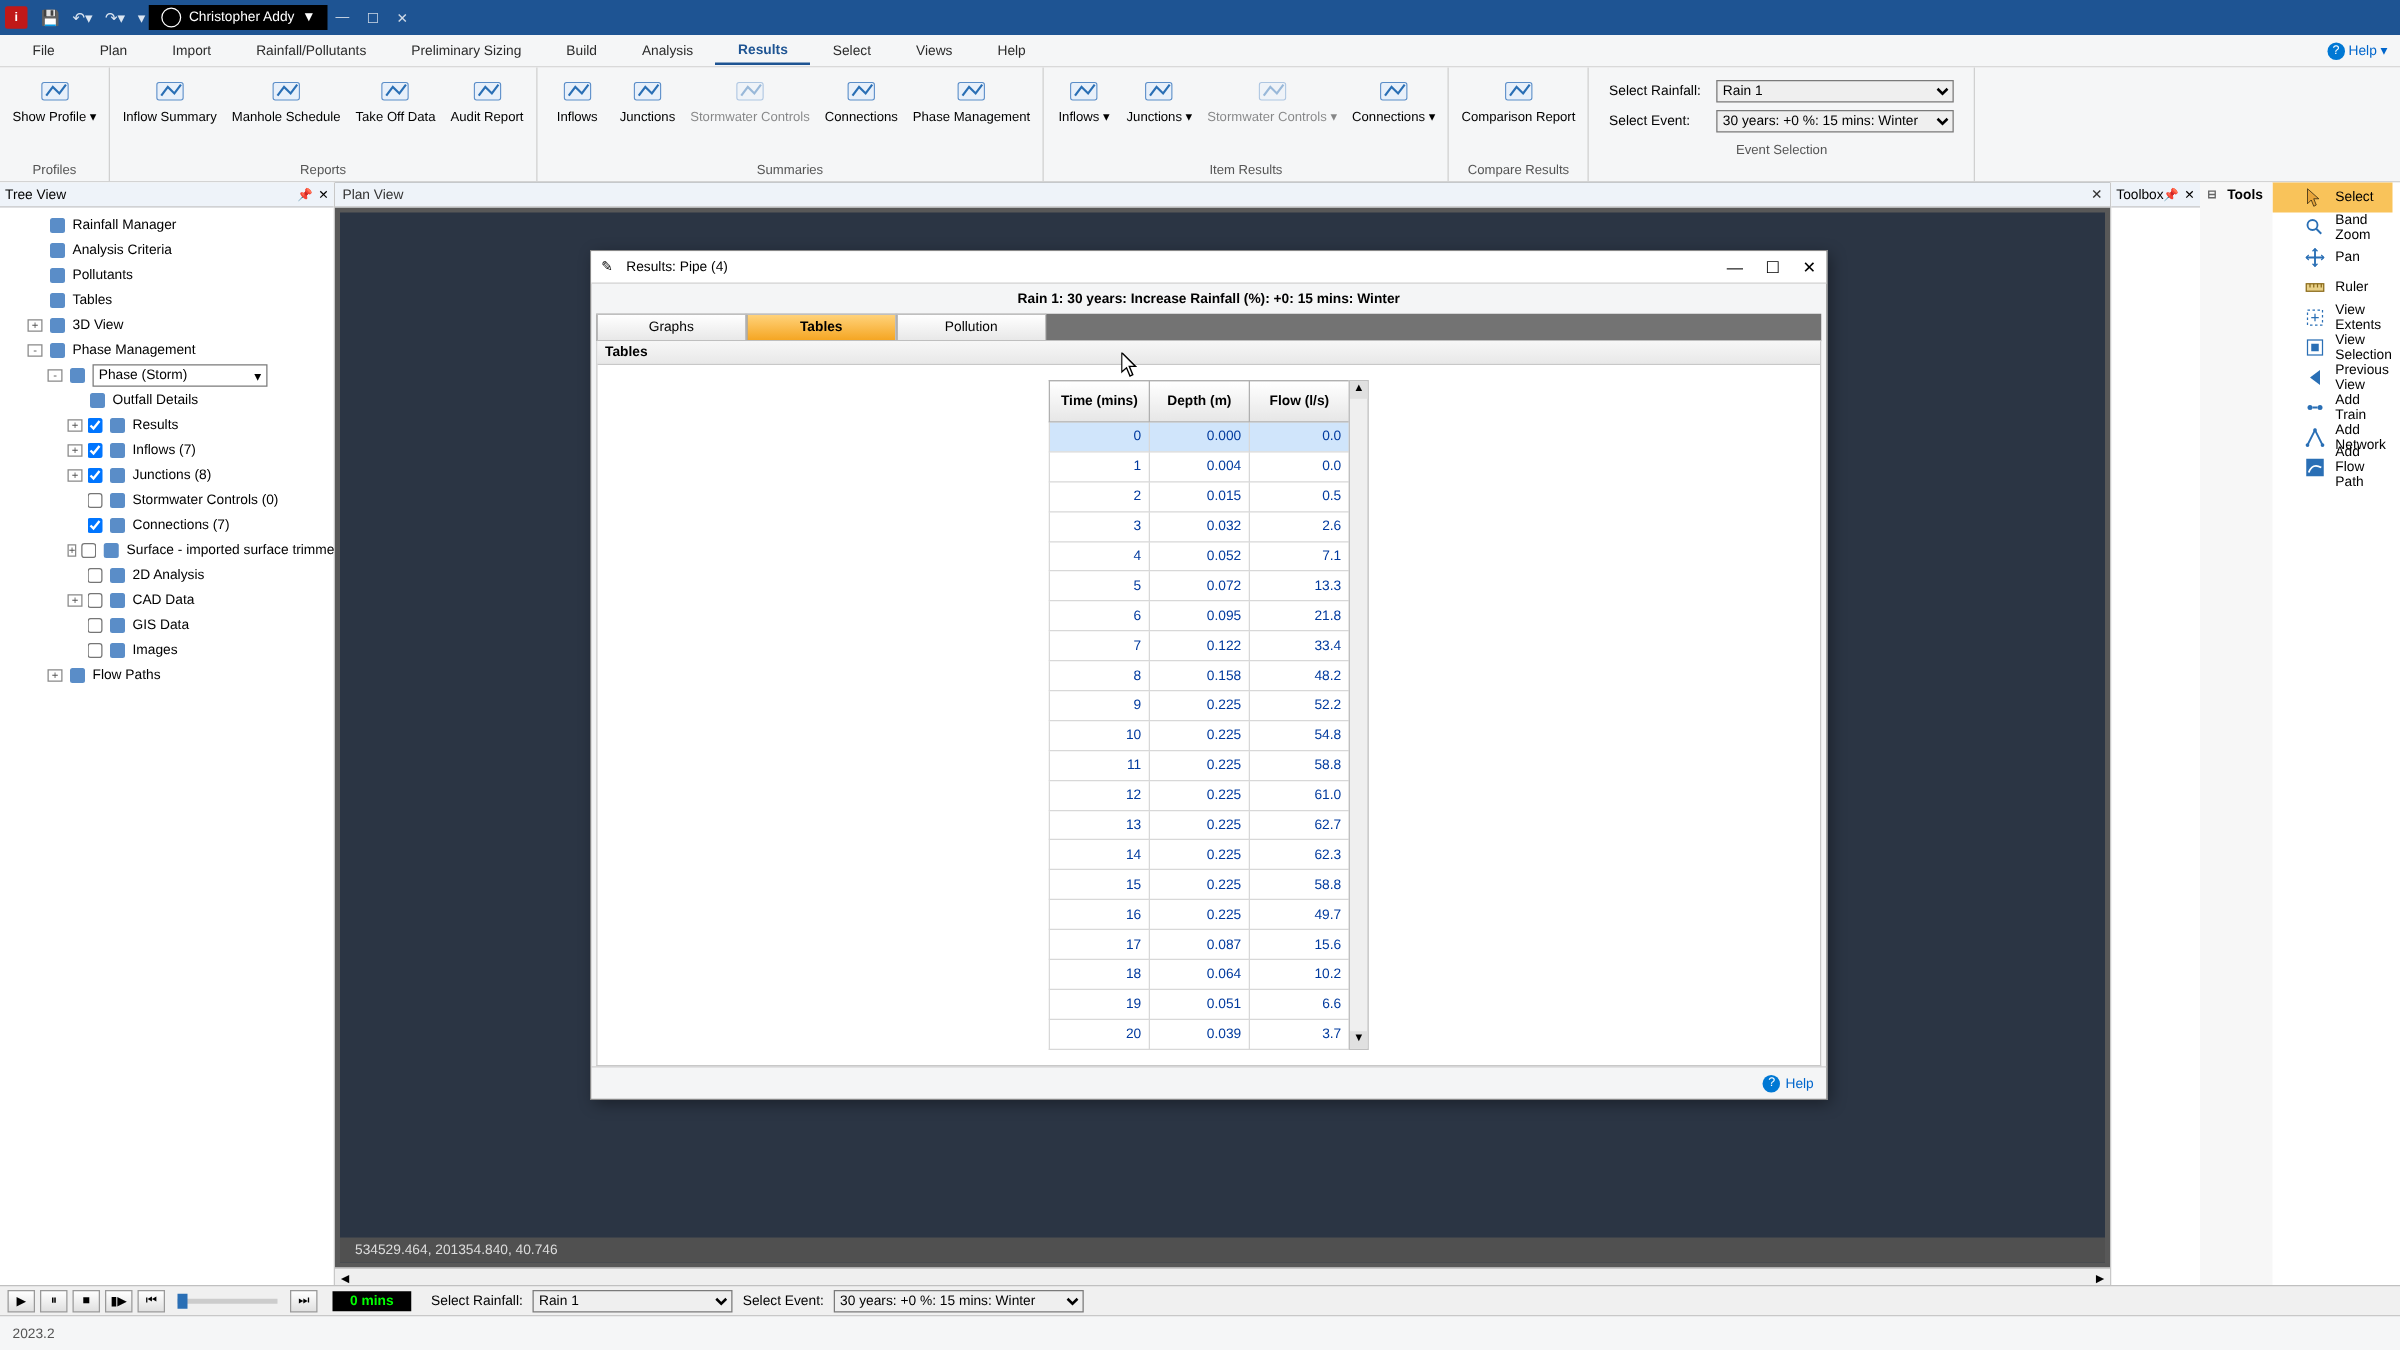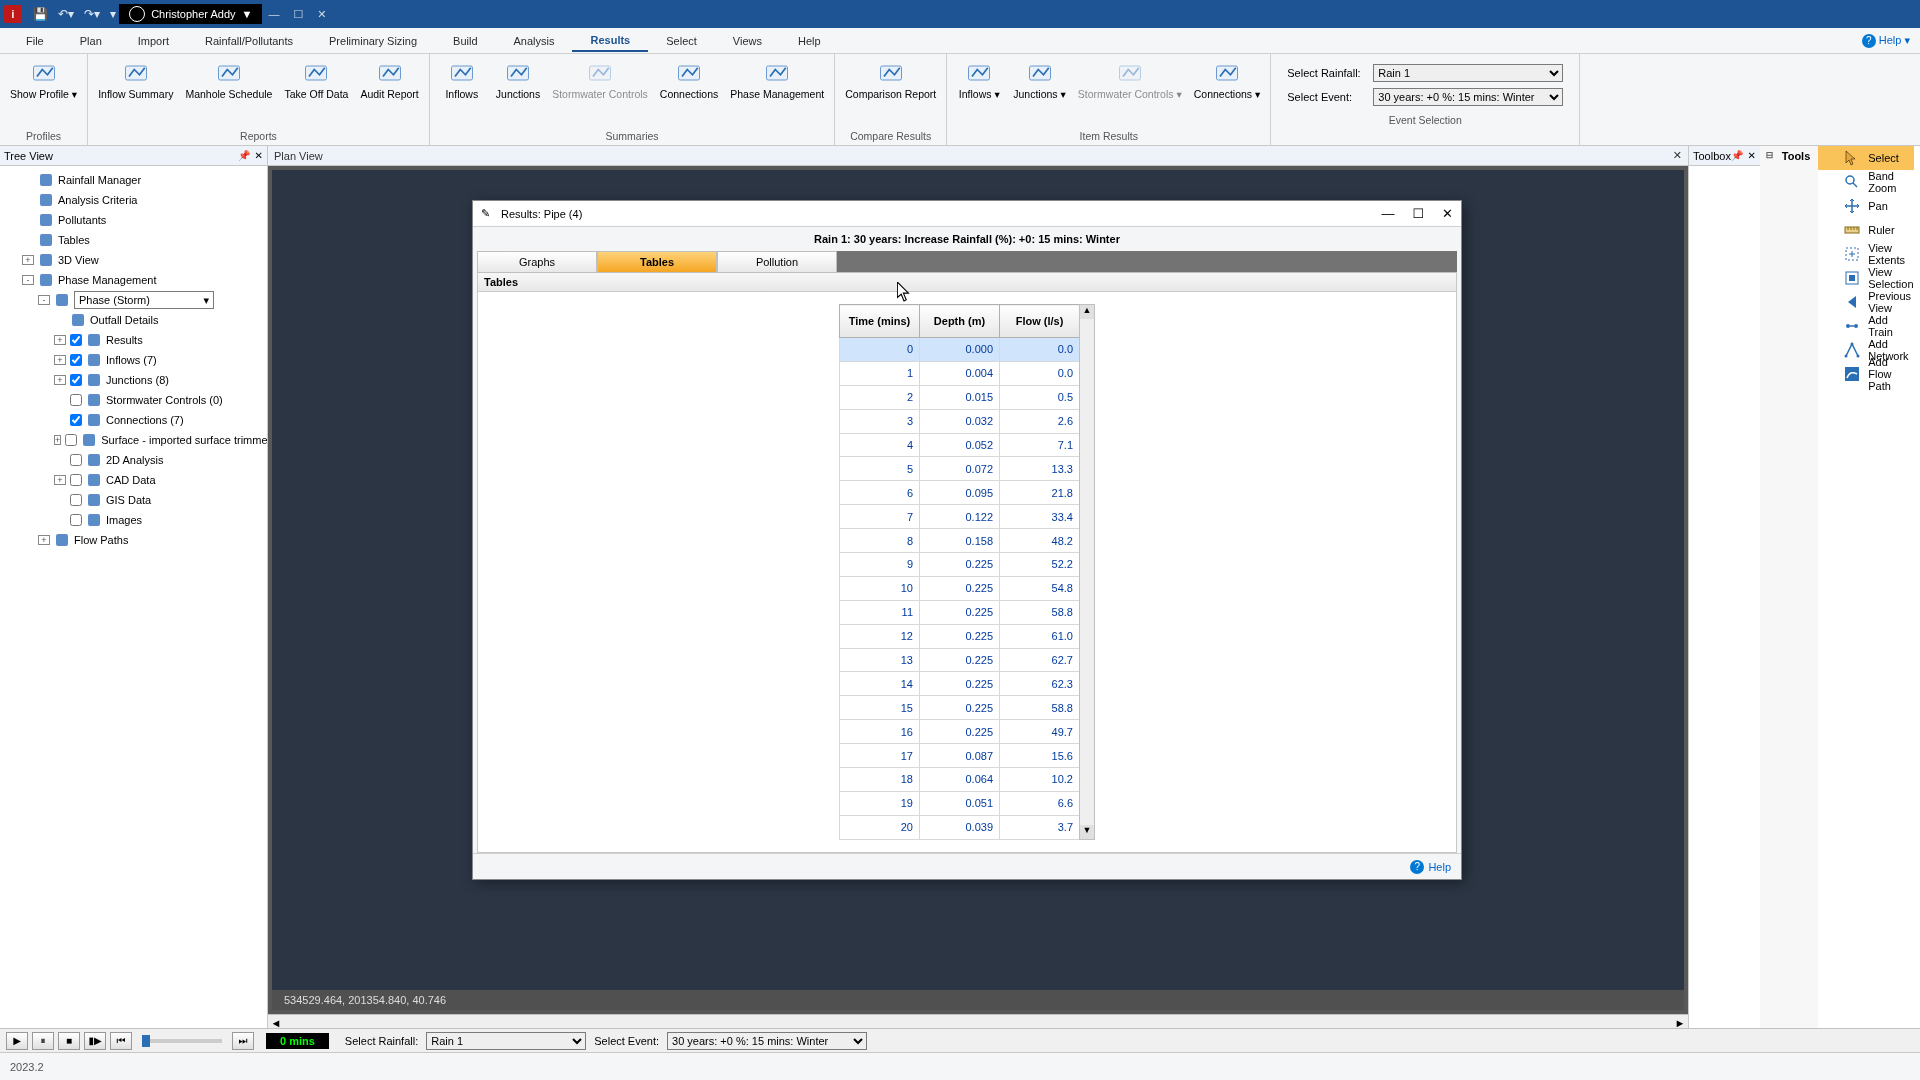--- a/index.html
+++ b/index.html
@@ -272,65 +272,65 @@
     </div>
     <div class="rgroup">
       <div class="items">
         <div class="rbtn">
           <div class="ricon">
             <svg viewBox="0 0 32 24">
               <rect x="4" y="4" width="24" height="16" rx="2" fill="#e8f0fa" stroke="#5a8dc8"></rect>
               <path d="M8 16 L14 8 L20 14 L26 6" stroke="#2a6fb5" fill="none" stroke-width="2"></path>
             </svg>
           </div>
-          <div class="rlabel">Comparison Report</div>
-        </div>
-      </div>
-      <div class="glabel">Compare Results</div>
+          <div class="rlabel">Inflows ▾</div>
+        </div>
+        <div class="rbtn">
+          <div class="ricon">
+            <svg viewBox="0 0 32 24">
+              <rect x="4" y="4" width="24" height="16" rx="2" fill="#e8f0fa" stroke="#5a8dc8"></rect>
+              <path d="M8 16 L14 8 L20 14 L26 6" stroke="#2a6fb5" fill="none" stroke-width="2"></path>
+            </svg>
+          </div>
+          <div class="rlabel">Junctions ▾</div>
+        </div>
+        <div class="rbtn disabled">
+          <div class="ricon">
+            <svg viewBox="0 0 32 24">
+              <rect x="4" y="4" width="24" height="16" rx="2" fill="#e8f0fa" stroke="#5a8dc8"></rect>
+              <path d="M8 16 L14 8 L20 14 L26 6" stroke="#2a6fb5" fill="none" stroke-width="2"></path>
+            </svg>
+          </div>
+          <div class="rlabel">Stormwater Controls ▾</div>
+        </div>
+        <div class="rbtn">
+          <div class="ricon">
+            <svg viewBox="0 0 32 24">
+              <rect x="4" y="4" width="24" height="16" rx="2" fill="#e8f0fa" stroke="#5a8dc8"></rect>
+              <path d="M8 16 L14 8 L20 14 L26 6" stroke="#2a6fb5" fill="none" stroke-width="2"></path>
+            </svg>
+          </div>
+          <div class="rlabel">Connections ▾</div>
+        </div>
+      </div>
+      <div class="glabel">Item Results</div>
     </div>
     <div class="rgroup">
       <div class="items">
         <div class="rbtn">
           <div class="ricon">
             <svg viewBox="0 0 32 24">
               <rect x="4" y="4" width="24" height="16" rx="2" fill="#e8f0fa" stroke="#5a8dc8"></rect>
               <path d="M8 16 L14 8 L20 14 L26 6" stroke="#2a6fb5" fill="none" stroke-width="2"></path>
             </svg>
           </div>
-          <div class="rlabel">Inflows ▾</div>
-        </div>
-        <div class="rbtn">
-          <div class="ricon">
-            <svg viewBox="0 0 32 24">
-              <rect x="4" y="4" width="24" height="16" rx="2" fill="#e8f0fa" stroke="#5a8dc8"></rect>
-              <path d="M8 16 L14 8 L20 14 L26 6" stroke="#2a6fb5" fill="none" stroke-width="2"></path>
-            </svg>
-          </div>
-          <div class="rlabel">Junctions ▾</div>
-        </div>
-        <div class="rbtn disabled">
-          <div class="ricon">
-            <svg viewBox="0 0 32 24">
-              <rect x="4" y="4" width="24" height="16" rx="2" fill="#e8f0fa" stroke="#5a8dc8"></rect>
-              <path d="M8 16 L14 8 L20 14 L26 6" stroke="#2a6fb5" fill="none" stroke-width="2"></path>
-            </svg>
-          </div>
-          <div class="rlabel">Stormwater Controls ▾</div>
-        </div>
-        <div class="rbtn">
-          <div class="ricon">
-            <svg viewBox="0 0 32 24">
-              <rect x="4" y="4" width="24" height="16" rx="2" fill="#e8f0fa" stroke="#5a8dc8"></rect>
-              <path d="M8 16 L14 8 L20 14 L26 6" stroke="#2a6fb5" fill="none" stroke-width="2"></path>
-            </svg>
-          </div>
-          <div class="rlabel">Connections ▾</div>
-        </div>
-      </div>
-      <div class="glabel">Item Results</div>
+          <div class="rlabel">Comparison Report</div>
+        </div>
+      </div>
+      <div class="glabel">Compare Results</div>
     </div>
     <div class="rgroup">
       <div class="event-sel">
         <div class="row">
           <label>Select Rainfall:</label>
           <select><option>Rain 1</option></select>
         </div>
         <div class="row">
           <label>Select Event:</label>
           <select><option>30 years: +0 %: 15 mins: Winter</option></select>

